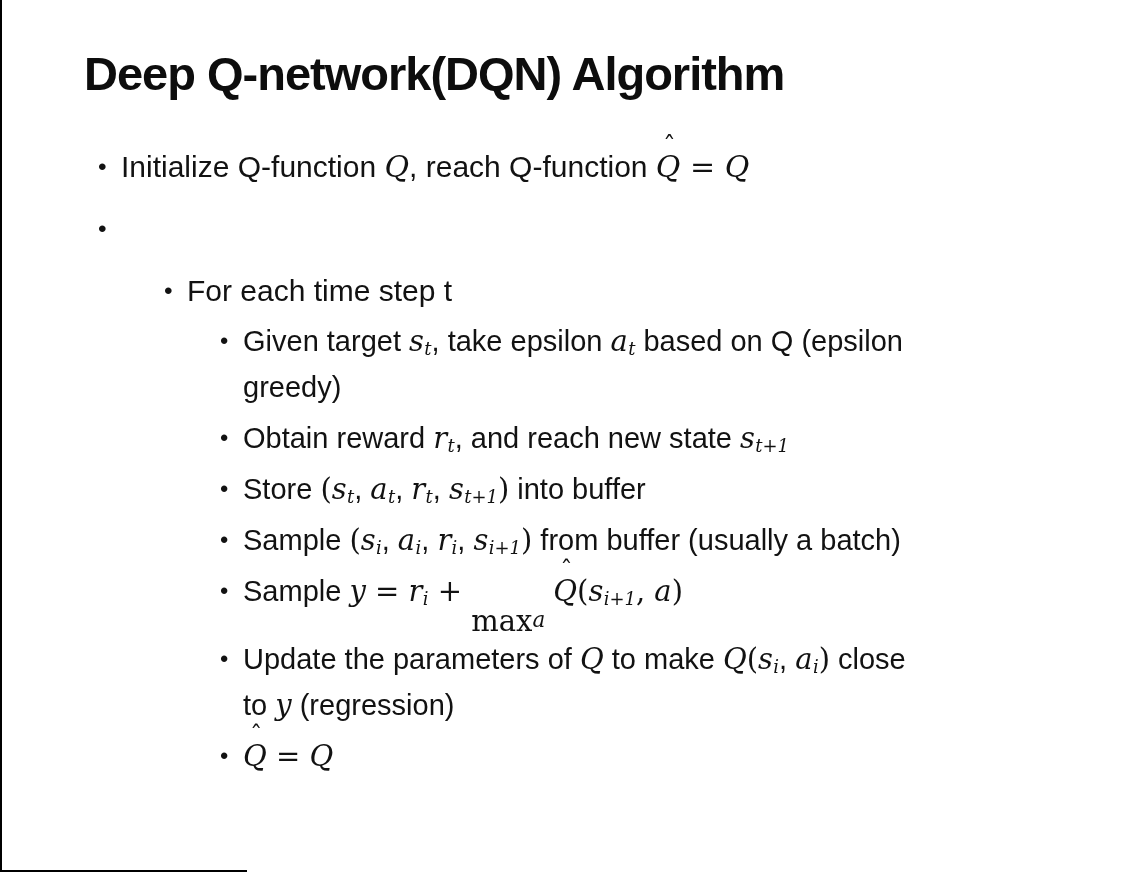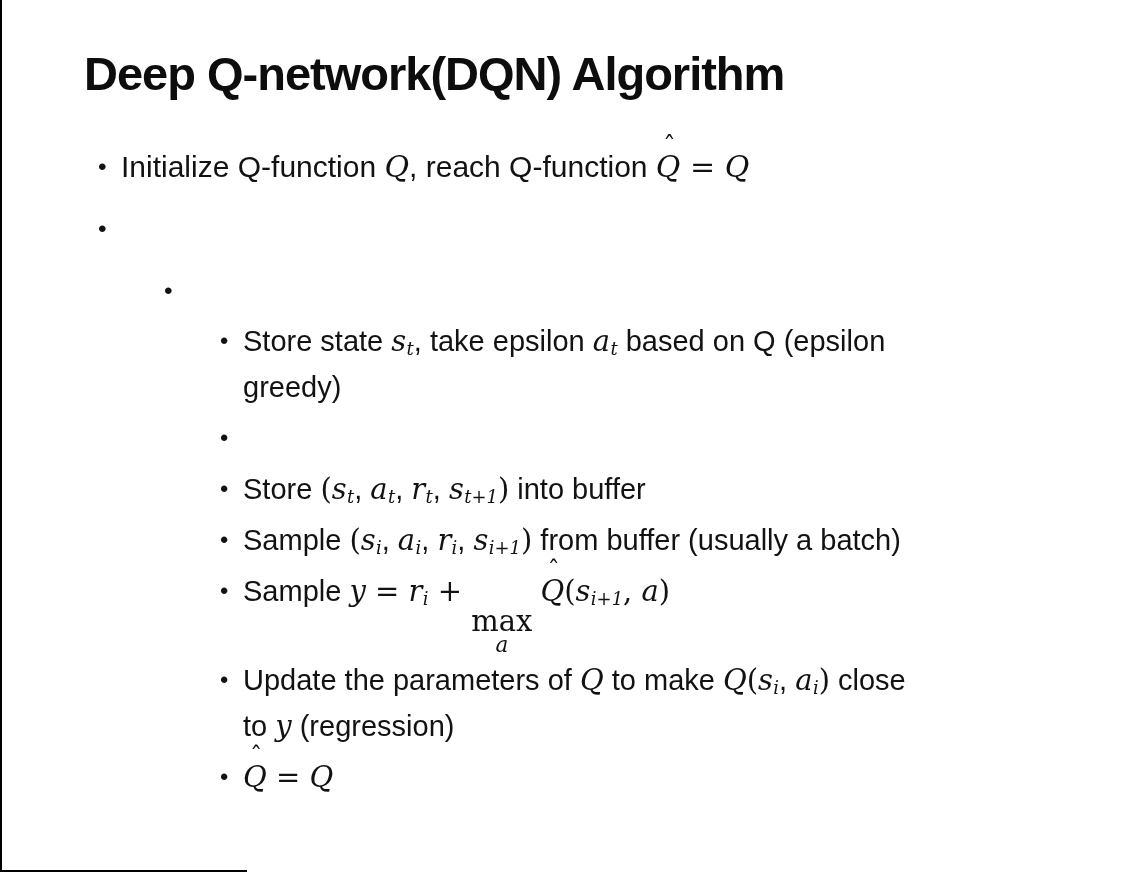--- a/index.html
+++ b/index.html
@@ -66,21 +66,21 @@
     position:absolute;
     top:-0.40em;
     left:55%;
     transform:translateX(-50%);
     font-style:normal;
     font-size:0.85em;
     line-height:1;
   }
   .munder{
     display:inline-flex;
-    flex-direction:column;
+    flex-direction:row;
     align-items:center;
     vertical-align:-1.02em;
     line-height:1.05;
   }
   .munder .mtop{font-family:"DejaVu Serif",serif;}
   .munder .mbot{font-size:0.74em;margin-top:-0.08em;}
 </style>
 </head>
 <body>
 
@@ -93,27 +93,29 @@
   <div class="bullet-list">
       <div class="item l1">
         <span class="bul">•</span>
         <div class="content"><span class="pt">Initialize Q-function </span><span class="mv">Q</span><span class="pt">, reach Q-function </span><span class="mv mhat"><span class="hatmark">ˆ</span>Q</span><span class="mm"> = </span><span class="mv">Q</span></div>
       </div>
       <div class="item l1">
         <span class="bul">•</span>
       </div>
       <div class="item l2">
         <span class="bul">•</span>
+        <div class="content"><span class="pt">For each time step t</span></div>
       </div>
       <div class="item l3">
         <span class="bul">•</span>
-        <div class="content"><span class="pt">Store state </span><span class="mv">s<span class="msub">t</span></span><span class="pt">, take epsilon </span><span class="mv">a<span class="msub">t</span></span><span class="pt"> based on Q (epsilon</span><br><span class="pt">greedy)</span></div>
+        <div class="content"><span class="pt">Given target </span><span class="mv">s<span class="msub">t</span></span><span class="pt">, take epsilon </span><span class="mv">a<span class="msub">t</span></span><span class="pt"> based on Q (epsilon</span><br><span class="pt">greedy)</span></div>
       </div>
       <div class="item l3">
         <span class="bul">•</span>
+        <div class="content"><span class="pt">Obtain reward </span><span class="mv">r<span class="msub">t</span></span><span class="pt">, and reach new state </span><span class="mv">s<span class="msub">t+1</span></span></div>
       </div>
       <div class="item l3">
         <span class="bul">•</span>
         <div class="content"><span class="pt">Store </span><span class="mm">(</span><span class="mv">s<span class="msub">t</span></span><span class="pt">, </span><span class="mv">a<span class="msub">t</span></span><span class="pt">, </span><span class="mv">r<span class="msub">t</span></span><span class="pt">, </span><span class="mv">s<span class="msub">t+1</span></span><span class="mm">)</span><span class="pt"> into buffer</span></div>
       </div>
       <div class="item l3">
         <span class="bul">•</span>
         <div class="content"><span class="pt">Sample </span><span class="mm">(</span><span class="mv">s<span class="msub">i</span></span><span class="pt">, </span><span class="mv">a<span class="msub">i</span></span><span class="pt">, </span><span class="mv">r<span class="msub">i</span></span><span class="pt">, </span><span class="mv">s<span class="msub">i+1</span></span><span class="mm">)</span><span class="pt"> from buffer (usually a batch)</span></div>
       </div>
       <div class="item l3 has-under">

